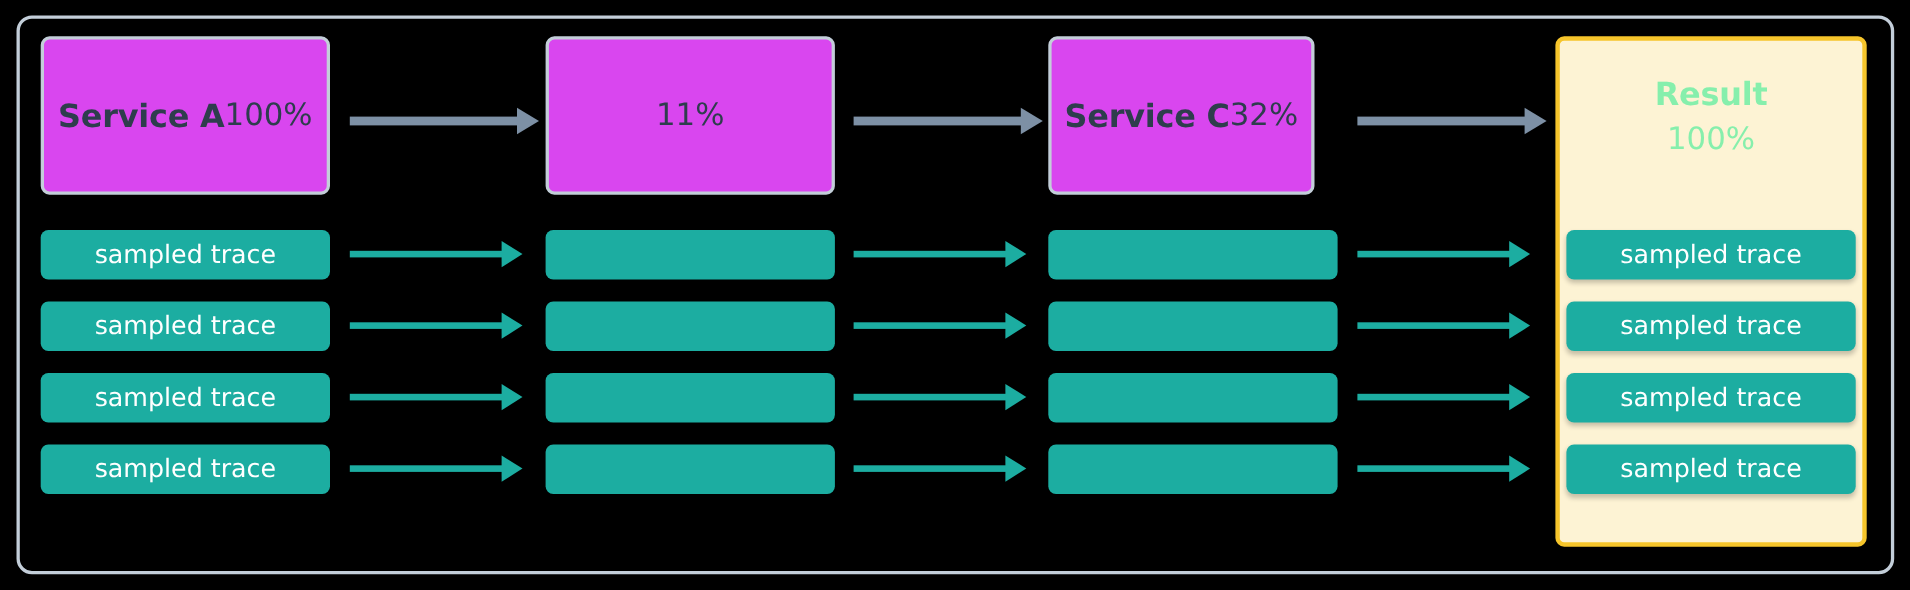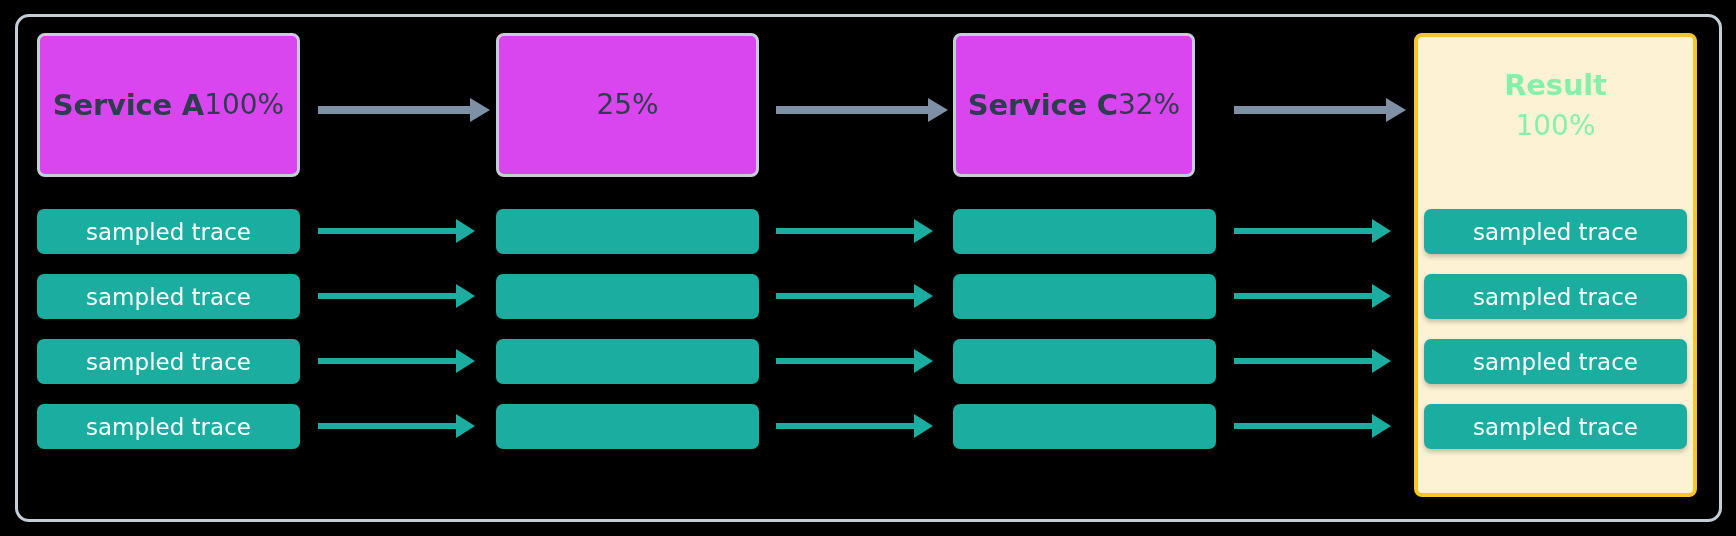--- a/index.html
+++ b/index.html
@@ -140,21 +140,21 @@
   <div id="frame"></div>
 
   <div id="result-panel"></div>
 
   <div class="service-box" style="left:37px; width:263px;">
     <div class="service-title">Service A</div>
     <div class="service-pct">100%</div>
   </div>
 
   <div class="service-box" style="left:496px; width:263px;">
-    <div class="service-pct">25%</div>
+    <div class="service-pct">11%</div>
   </div>
 
   <div class="service-box" style="left:953px; width:242px;">
     <div class="service-title">Service C</div>
     <div class="service-pct">32%</div>
   </div>
 
   <div id="result-head">
     <div class="service-title">Result</div>
     <div class="service-pct">100%</div>

